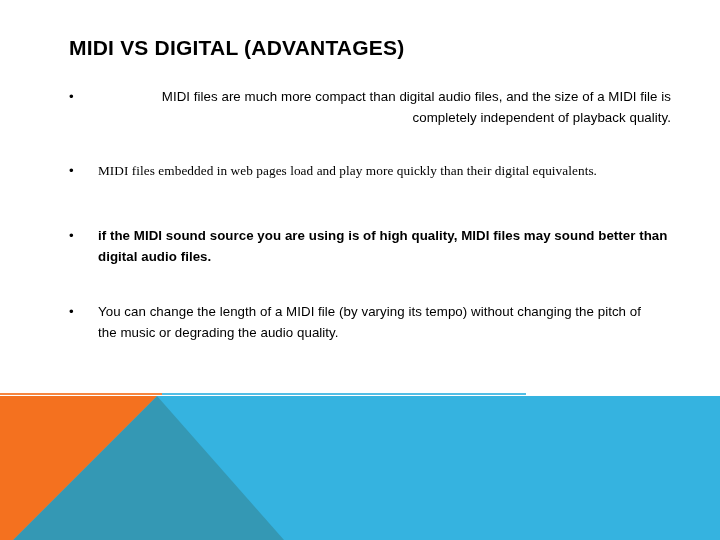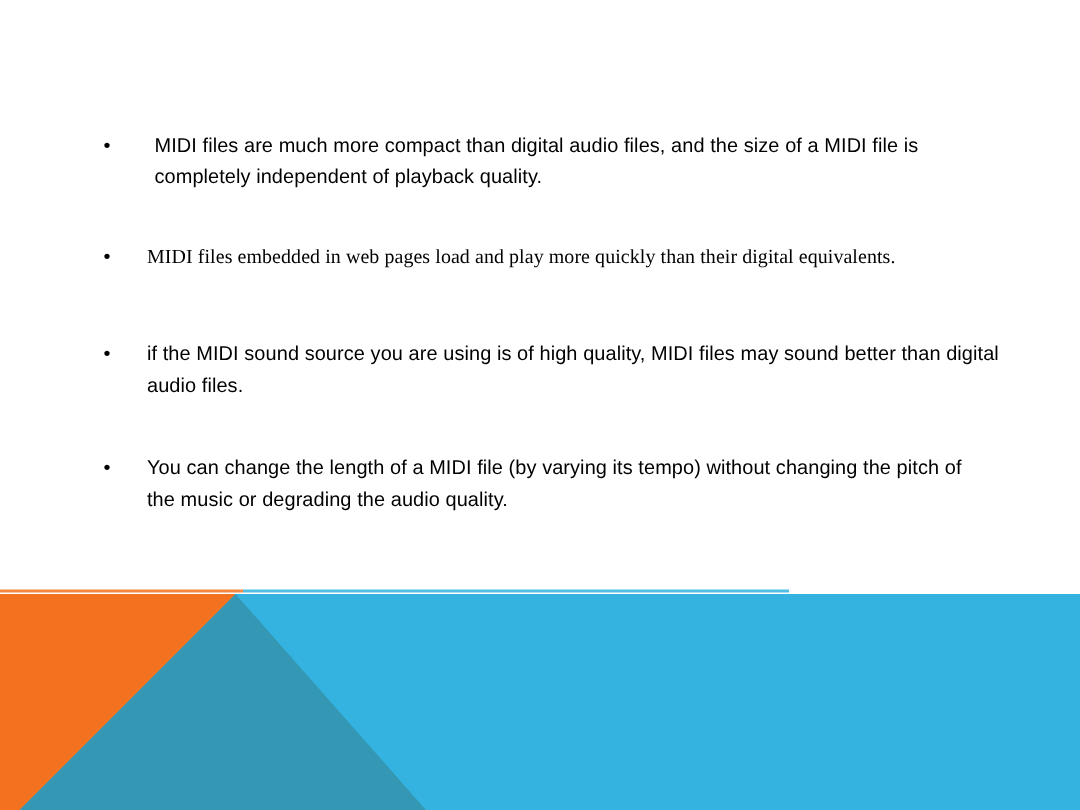--- a/index.html
+++ b/index.html
@@ -55,25 +55,25 @@
     line-height: 21px;
     color: #000000;
     text-align: left;
   }
   .bullet-item .bullet-text {
     display: block;
   }
 
   
   .bullet-item.b0 { margin-top: 0px;  padding-left: 34px; }
-  .bullet-item.b0 .bullet-text { width: 568px; }
+  .bullet-item.b0 .bullet-text { width: 568px; text-align: right; }
   .bullet-item.b1 { margin-top: 32px; }
   .bullet-item.b1 .bullet-text { width: 580px; font-family: Liberation Serif, serif; }
   .bullet-item.b2 { margin-top: 44px; }
-  .bullet-item.b2 .bullet-text { width: 572px; }
+  .bullet-item.b2 .bullet-text { width: 572px; font-weight: bold; }
   .bullet-item.b3 { margin-top: 34px; }
   .bullet-item.b3 .bullet-text { width: 564px; }
 
   
   #footer-graphic {
     position: absolute;
     left: 0;
     top: 0;
     width: 720px;
     height: 540px;
@@ -99,20 +99,21 @@
     width: 364px; height: 2px;
     background: #35b3e0;
     opacity: 0.85;
   }
 </style>
 </head>
 <body>
 
 <div id="slide">
 
+  <div id="slide-title">MIDI VS DIGITAL (ADVANTAGES)</div>
 
   <div id="bullet-list">
 
     <div class="bullet-item b0">
       <span class="bullet-marker">•</span>
       <span class="bullet-text">MIDI files are much more compact than digital audio files, and the size of a MIDI file is completely independent of playback quality.</span>
     </div>
 
     <div class="bullet-item b1">
       <span class="bullet-marker">•</span>

